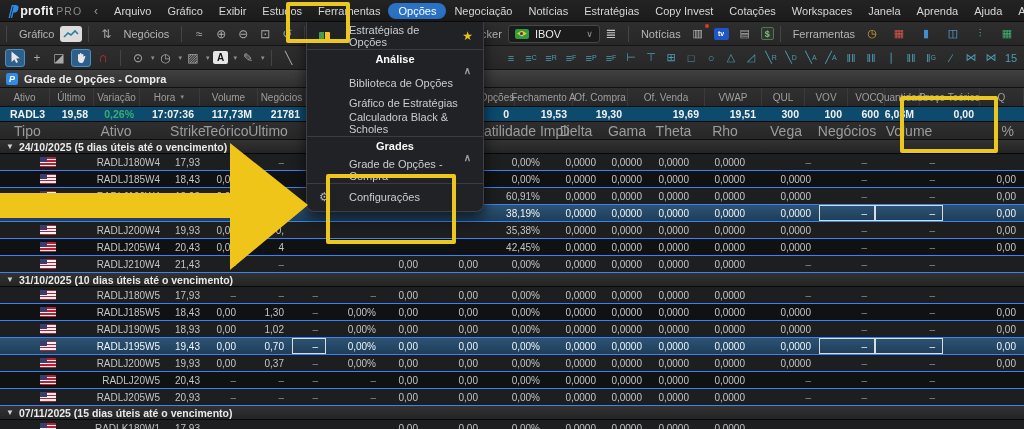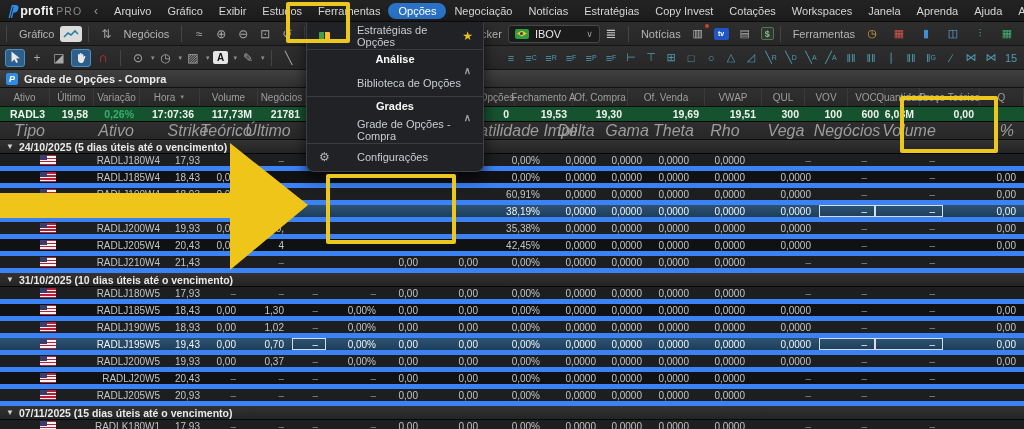--- a/index.html
+++ b/index.html
@@ -61,49 +61,49 @@
   .panel{position:absolute;left:0;top:70px;width:1024px;height:359px;background:#131313;}
   .ptitle{height:18px;background:linear-gradient(#404040,#2f2f2f);display:flex;align-items:center;gap:6px;
           padding-left:6px;font-size:11px;font-weight:bold;color:#ececec;border-bottom:1px solid #101010;}
   .plogo{width:12px;height:12px;background:#2f8be6;color:#fff;border-radius:2px;font-size:9px;font-weight:bold;
          display:flex;align-items:center;justify-content:center;font-style:italic;}
   .agrid{display:grid;grid-template-columns:50px 44px 46px 60px 58px 48px 174px 35px 58px 55px 77px 57px 43px 43px 37px 35px 60px 44px;
          width:1024px;}
   .ahead{height:19px;background:linear-gradient(#303030,#282828);border-bottom:1px solid #0e0e0e;}
   .ahead .hcell{font-size:10px;color:#9e9e9e;display:flex;align-items:center;justify-content:center;
                 border-right:1px solid #3a3a3a;white-space:nowrap;overflow:visible;position:relative;}
-  .arow{height:15px;background:#14532d;border-bottom:1px solid #060606;}
+  .arow{height:15px;background:#0c4a6e;border-bottom:1px solid #060606;}
   .arow .acell{font-size:10.5px;font-weight:bold;color:#f0f0f0;display:flex;align-items:center;justify-content:flex-end;
                padding-right:6px;white-space:nowrap;}
   .arow .acell.first{justify-content:flex-start;padding-left:10px;}
   .arow .acell.up{color:#37b06c;}
   .sort-caret{font-size:6px;color:#8a8a8a;margin-left:4px;}
   .ogrid{display:grid;grid-template-columns:64px 104px 40px 36px 48px 34px 58px 42px 60px 62px 56px 46px 47px 56px 66px 56px 68px 81px;width:1024px;}
   .ohead{height:18px;background:linear-gradient(#2e2e2e,#272727);border-bottom:1px solid #0c0c0c;}
-  .ohead .hcell{font-size:16px;color:#9c9c9c;display:flex;align-items:center;justify-content:center;white-space:nowrap;overflow:visible;font-style:italic;}
+  .ohead .hcell{font-size:14px;color:#9c9c9c;display:flex;align-items:center;justify-content:center;white-space:nowrap;overflow:visible;}
   .ohead .hcell.hl{justify-content:flex-start;padding-left:14px;}
   .ohead .hcell.hr{justify-content:flex-end;padding-right:10px;}
   .ghead{height:14px;background:linear-gradient(#323232,#242424);border-bottom:1px solid #070707;display:flex;align-items:center;
          font-size:10.5px;font-weight:bold;color:#e9e9e9;padding-left:6px;gap:5px;}
   .ghead .tri{font-size:8px;color:#cfcfcf;}
-  .orow{height:17px;border-bottom:5px solid #3b82f6;background:#1c1e20;}
+  .orow{height:17px;border-bottom:1px solid #3b82f6;background:#1c1e20;}
   .orow.alt{background:#101113;}
   .orow.sel{background:linear-gradient(#2d5374,#1e3e59);}
   .ocell{font-size:10px;color:#c4c4c4;display:flex;align-items:center;justify-content:flex-end;padding-right:8px;white-space:nowrap;overflow:hidden;}
   .ocell.dim{color:#8d8d8d;}
   .orow.sel .ocell{color:#eef4f8;font-weight:normal;}
   .ocell.boxed{border:1px solid #d7dee3;padding-right:7px;}
   .flagcell{display:flex;align-items:center;justify-content:flex-end;padding-right:8px;}
   .flag{width:16px;height:10px;background:repeating-linear-gradient(180deg,#b22234 0 1.5px,#f2f2f2 1.5px 3px);position:relative;border-radius:1px;flex:0 0 auto;}
   .flag::after{content:"";position:absolute;left:0;top:0;width:7px;height:5px;background:#3c3b6e;}
   
   .dropdown{position:absolute;left:306px;top:22px;width:178px;background:#212225;border:1px solid #3d3f42;
             border-top:none;border-radius:0 0 8px 8px;box-shadow:0 6px 14px rgba(0,0,0,.65);z-index:20;
             padding:4px 0 4px;font-size:11px;color:#c9cdd1;}
-  .dd-item{height:20px;display:flex;align-items:center;padding:0 10px 0 12px;gap:16px;cursor:default;}
+  .dd-item{height:20px;display:flex;align-items:center;padding:0 10px 0 12px;gap:8px;cursor:default;}
   .dd-item .icoslot{width:22px;display:flex;align-items:center;flex:0 0 auto;}
   .dd-item .right{margin-left:auto;}
   .dd-sec{height:20px;display:flex;align-items:center;padding:0 12px;font-weight:bold;color:#fafafa;flex-direction:column;}
   .dd-sec .right{margin-left:auto;color:#9a9a9a;font-size:10px;}
   .dd-sep{height:1px;background:#3a3c3f;margin:3px 0;}
   .strategy-ic{width:11px;height:9px;background:linear-gradient(90deg,#43a047 0 5px,#2a2a2a 5px 6px,#fbc02d 6px);border-radius:1px;}
   .gear-ic{color:#b5b5b5;font-size:12px;}
   .dd-star{color:#e8c41c;font-size:12px;}
   .dd-chev{color:#9a9a9a;font-size:10px;}
   
@@ -690,20 +690,28 @@
       </div>
       <div class="dd-sep"></div>
       <div class="dd-sec">
         <span>Análise</span>
         <span class="right dd-chev">∧</span>
       </div>
       <div class="dd-item">
         <span class="icoslot"></span>
         <span>Biblioteca de Opções</span>
       </div>
+      <div class="dd-item">
+        <span class="icoslot"></span>
+        <span>Gráfico de Estratégias</span>
+      </div>
+      <div class="dd-item">
+        <span class="icoslot"></span>
+        <span>Calculadora Black &amp; Scholes</span>
+      </div>
       <div class="dd-sep"></div>
       <div class="dd-sec">
         <span>Grades</span>
         <span class="right dd-chev">∧</span>
       </div>
       <div class="dd-item">
         <span class="icoslot"></span>
         <span>Grade de Opções - Compra</span>
       </div>
       <div class="dd-sep"></div>

